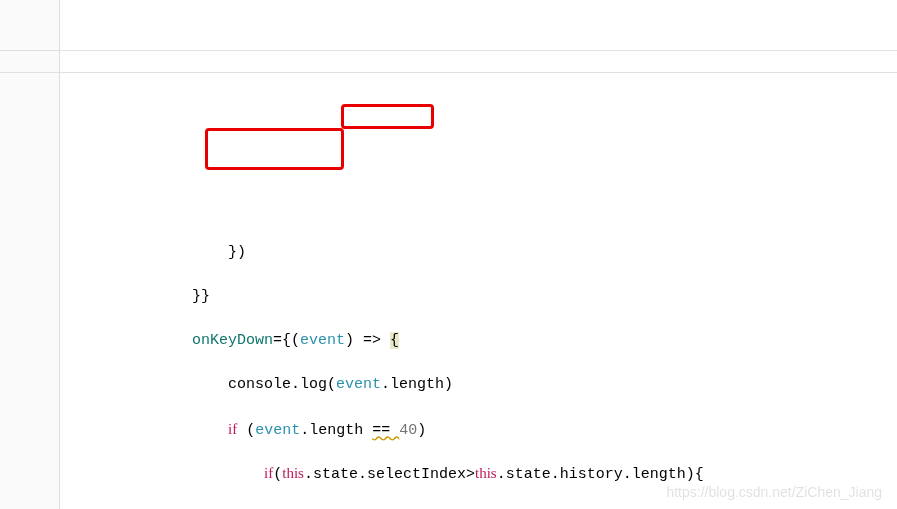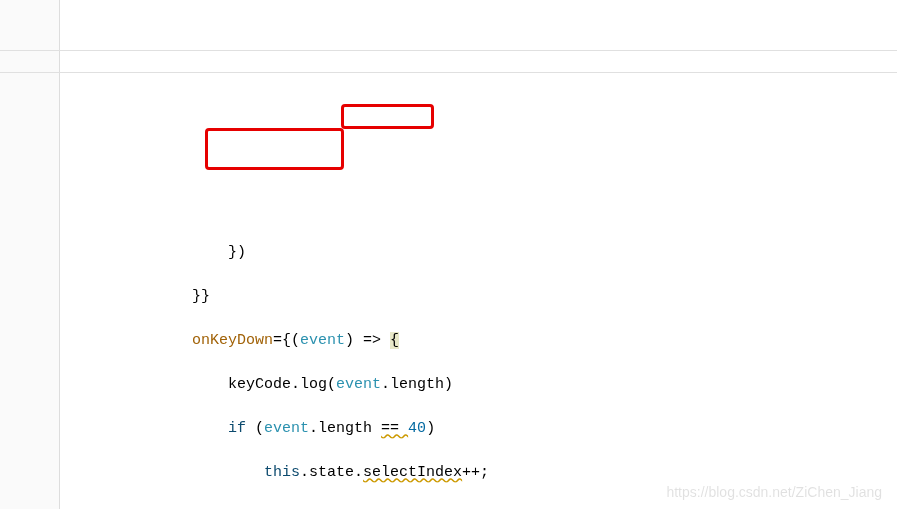--- a/index.html
+++ b/index.html
@@ -29,24 +29,24 @@
       top: 0;
       width: 60px;
       height: 100%;
       border-right: 1px solid #dddddd;
       background: #fafafa;
     }
     .code-area {
       margin-left: 60px;
       padding-left: 6px;
     }
-    .keyword { color: #0c4a6e; }
+    .keyword { color: #be185d; font-family: Liberation Serif, serif; }
     .identifier { color: #2b91af; }
-    .prop { color: #a16207; }
-    .number { color: #0369a1; }
+    .prop { color: #0f766e; }
+    .number { color: #737373; }
     .brace-match { background: #e8e8c8; }
     .squiggle-yellow {
       text-decoration-line: underline;
       text-decoration-style: wavy;
       text-decoration-color: #cc9900;
     }
     .highlight-box1 {
       position: absolute;
       border: 3px solid #e60000;
       border-radius: 4px;
@@ -103,23 +103,22 @@
 
 <div class="gutter"></div>
 <div class="hline1"></div>
 <div class="hline2"></div>
 
 <div class="editor">
   <div class="code-area">
 <div class="line"><span>                  })</span></div>
 <div class="line"><span>              }}</span></div>
 <div class="line"><span>              </span><span class="prop">onKeyDown</span><span>={(</span><span class="identifier">event</span><span>) =&gt; </span><span class="brace-match">{</span></div>
-<div class="line"><span>                  keyCode.log(</span><span class="identifier">event</span><span>.length)</span></div>
+<div class="line"><span>                  console.log(</span><span class="identifier">event</span><span>.length)</span></div>
 <div class="line"><span>                  </span><span class="keyword">if</span><span> (</span><span class="identifier">event</span><span>.length </span><span class="squiggle-yellow">== </span><span class="number">40</span><span>)</span></div>
-<div class="line"><span>                      </span><span class="keyword">this</span><span>.state.</span><span class="squiggle-yellow">selectIndex</span><span>++;</span></div>
 <div class="line"><span>                      </span><span class="keyword">if</span><span>(</span><span class="keyword">this</span><span>.state</span><span>.selectIndex&gt;</span><span class="keyword">this</span><span>.state.history.length){</span></div>
 
 
 
 
 
 
 
 
 

